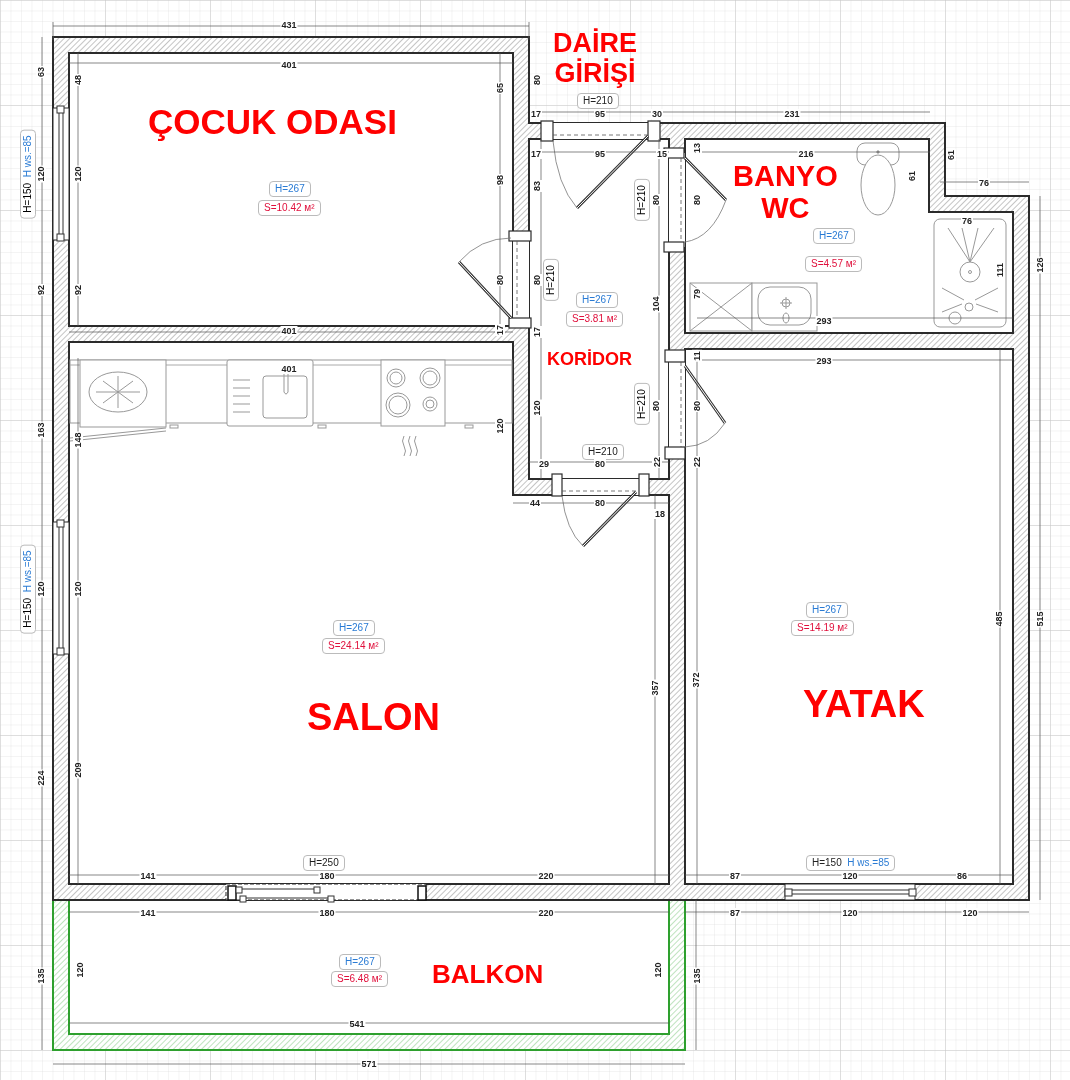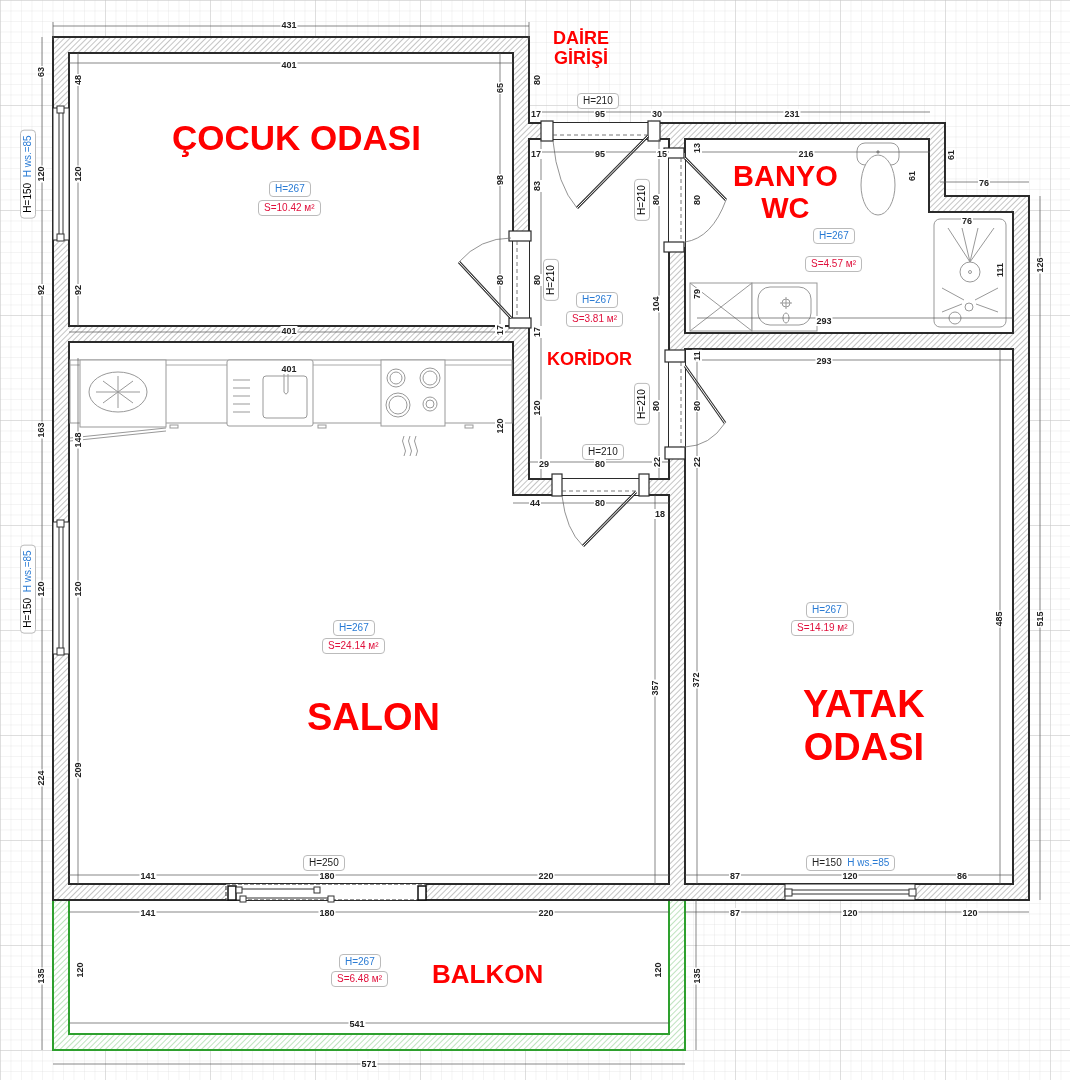--- a/index.html
+++ b/index.html
@@ -251,34 +251,33 @@
     <line x1="685" y1="875" x2="1013" y2="875"></line>
     <line x1="685" y1="912" x2="1029" y2="912"></line>
     <line x1="69" y1="1023" x2="669" y2="1023"></line>
     <line x1="53" y1="1064" x2="685" y2="1064"></line>
     <line x1="42" y1="900" x2="42" y2="1050"></line>
     <line x1="696" y1="900" x2="696" y2="1050"></line>
   </g>
 
 </svg>
 
-<div class="room-label" style="left:148px;top:118px;font-size:35px;margin-left:24px;">ÇOCUK ODASI</div>
-<div class="room-label" style="left:553px;top:28px;font-size:18px;">
+<div class="room-label" style="left:148px;top:102px;font-size:35px;">ÇOCUK ODASI</div>
+<div class="room-label" style="left:553px;top:28px;font-size:27px;">
   <div>DAİRE</div>
   <div>GİRİŞİ</div>
 </div>
 <div class="room-label" style="left:733px;top:160px;font-size:29px;">
   <div>BANYO</div>
   <div>WC</div>
 </div>
 <div class="room-label" style="left:547px;top:349px;font-size:18px;">KORİDOR</div>
 <div class="room-label" style="left:307px;top:696px;font-size:38px;">SALON</div>
 <div class="room-label" style="left:803px;top:683px;font-size:38px;">
   <div>YATAK</div>
-  <div>ODASI</div>
 </div>
 <div class="room-label" style="left:432px;top:960px;font-size:26px;">BALKON</div>
 
 <div class="tag h" style="left:269px;top:181px;">H=267</div>
 <div class="tag s" style="left:258px;top:200px;">S=10.42 м²</div>
 <div class="tag h" style="left:576px;top:292px;">H=267</div>
 <div class="tag s" style="left:566px;top:311px;">S=3.81 м²</div>
 <div class="tag h" style="left:813px;top:228px;">H=267</div>
 <div class="tag s" style="left:805px;top:246px;margin-top:10px;">S=4.57 м²</div>
 <div class="tag h" style="left:333px;top:620px;">H=267</div>

